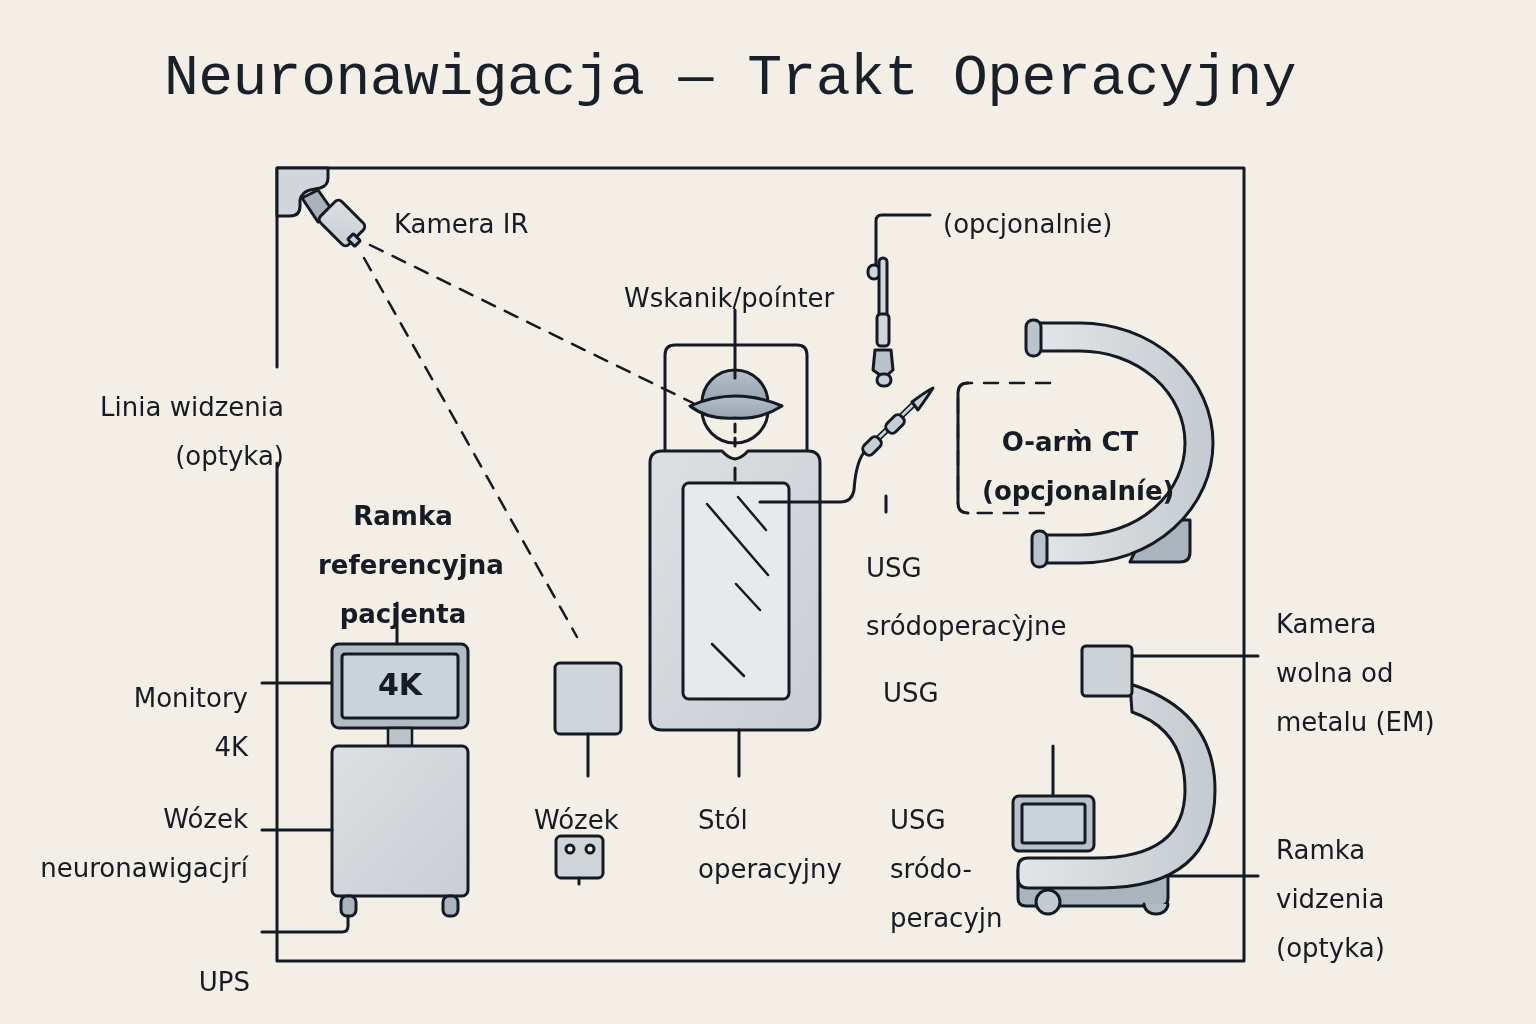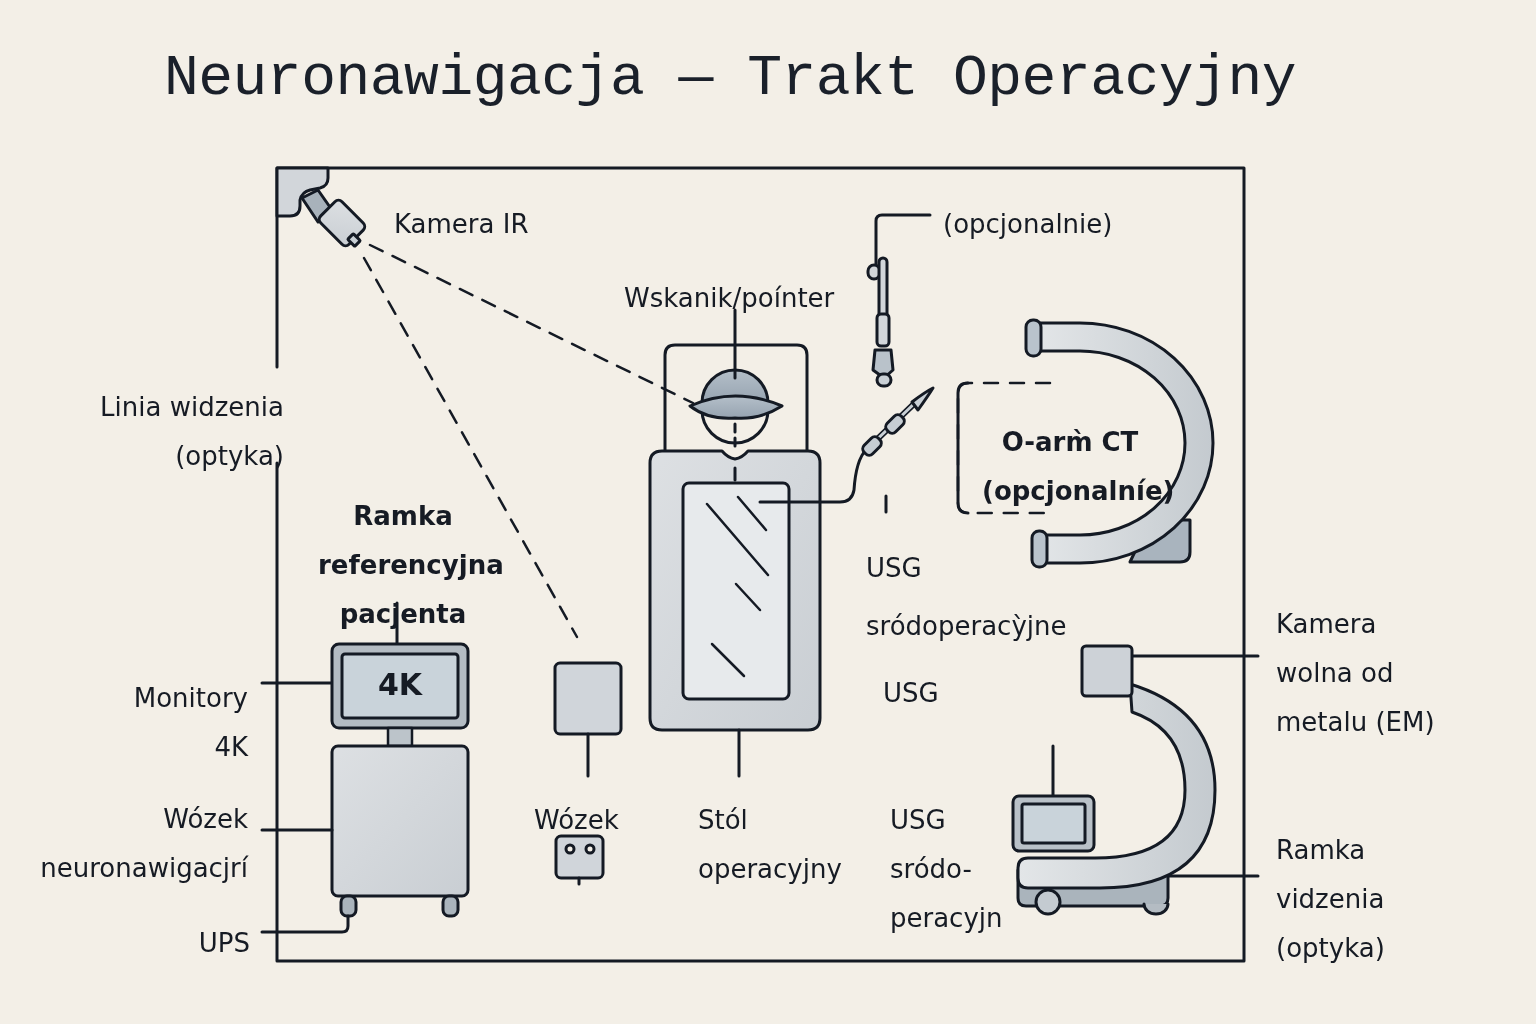--- a/index.html
+++ b/index.html
@@ -193,21 +193,21 @@
 </div>
 <div class="lbl r" style="right:1288px; top:668px;">
   <span>Monitory</span>
   <span>4K</span>
 </div>
 <div class="lbl c" style="left:342px; top:666px; width:116px; font-size:30px;">4K</div>
 <div class="lbl r" style="right:1288px; top:789px;">
   <span>Wózek</span>
   <span>neuronawigacjrí</span>
 </div>
-<div class="lbl r" style="right:1286px; top:913px;">
+<div class="lbl r" style="right:1286px; top:952px;">
   <span>UPS</span>
 </div>
 <div class="lbl l" style="left:534px; top:790px;">
   <span>Wózek</span>
 </div>
 <div class="lbl l" style="left:698px; top:790px;">
   <span>Stól</span>
   <span>operacyjny</span>
 </div>
 <div class="lbl l" style="left:1276px; top:594px;">

